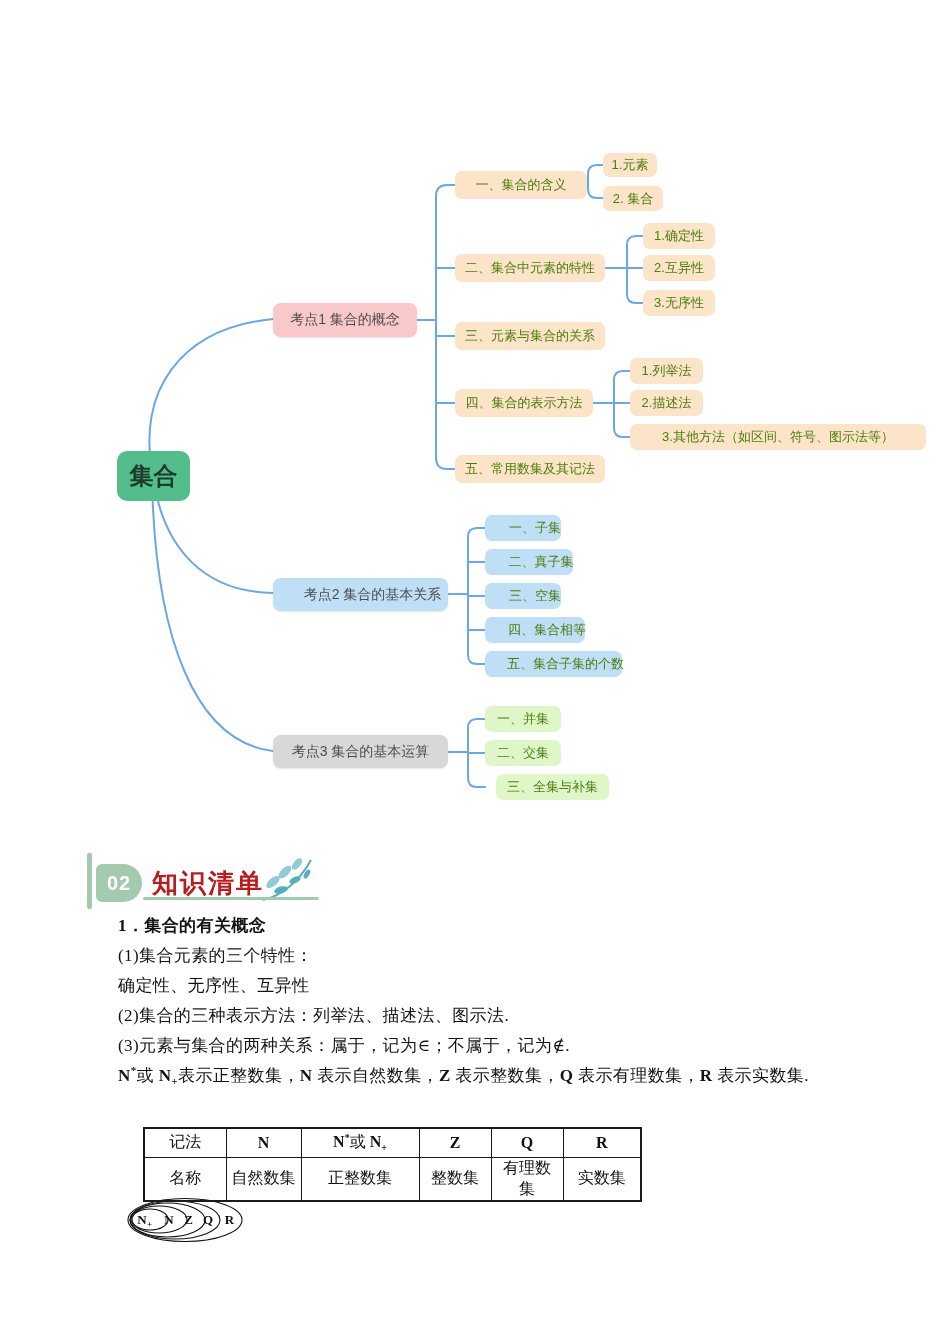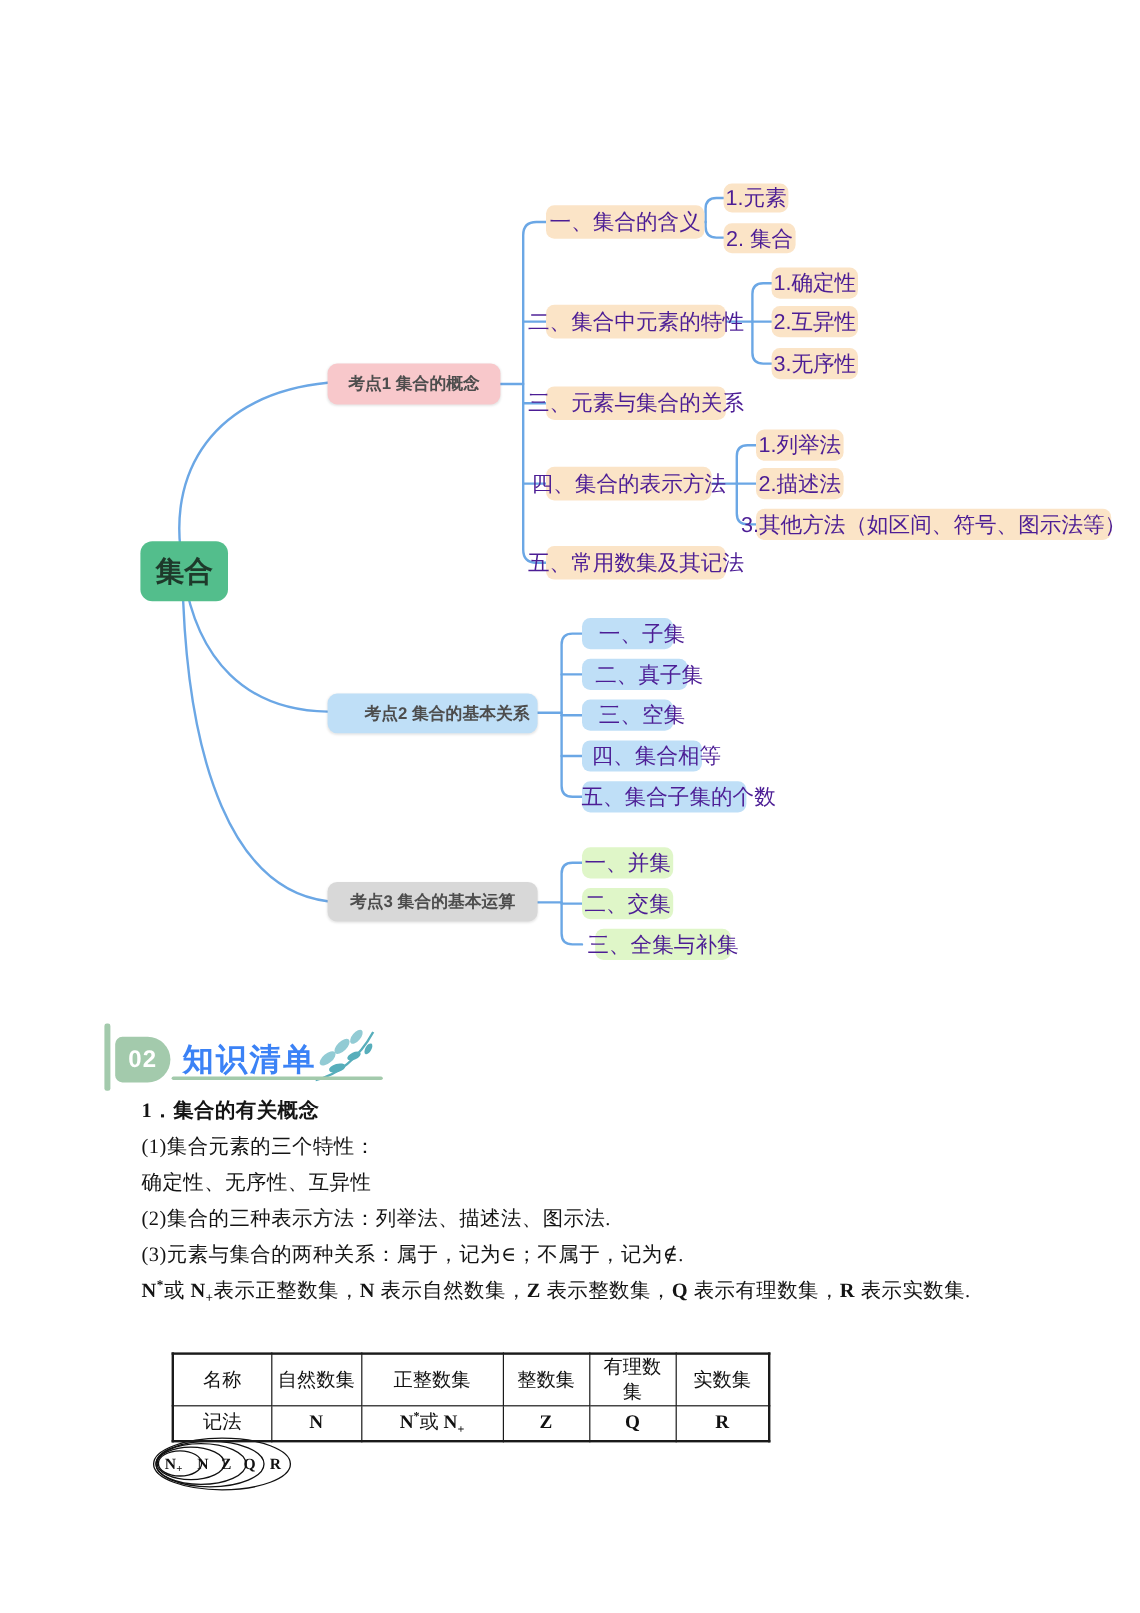--- a/index.html
+++ b/index.html
@@ -5,38 +5,38 @@
   * { box-sizing: border-box; margin: 0; padding: 0; }
   html, body { background: #ffffff; }
   body { font-family: "Liberation Sans", "DejaVu Sans", sans-serif; }
   .page { position: relative; width: 950px; height: 1344px; background: #fff; overflow: hidden; }
 
   
   .connectors { position: absolute; left: 0; top: 0; z-index: 0; }
   .connectors path { fill: none; stroke: var(--connector); stroke-width: 2; stroke-linecap: round; }
 
   .node { position: absolute; z-index: 1; display: flex; align-items: center; justify-content: center;
-          white-space: nowrap; border-radius: 7px; color: #4c1d95; font-size: 18px; }
+          white-space: nowrap; border-radius: 7px; color: #4d7c0f; font-size: 13px; }
   .root  { background: var(--root_bg); color: #1e3a2b; font-size: 24px; font-weight: bold; border-radius: 10px; }
-  .topic { font-size: 14px; color: #4d4d4d; border-radius: 8px; box-shadow: 0 1px 2px rgba(0,0,0,0.10); font-weight: bold; }
+  .topic { font-size: 14px; color: #4d4d4d; border-radius: 8px; box-shadow: 0 1px 2px rgba(0,0,0,0.10); }
   .bg-pink  { background: var(--topic1_bg); }
   .bg-blue  { background: var(--topic2_bg); padding-left: 24px; }
   .bg-gray  { background: var(--topic3_bg); }
   .bg-peach { background: var(--peach_bg); }
   .bg-green { background: var(--green_leaf_bg); text-align: right; }
 
   
   .kl-bar { position: absolute; left: 87px; top: 853px; width: 5px; height: 56px;
             background: var(--section_green); border-radius: 2px; }
   .kl-badge { position: absolute; left: 96px; top: 864px; width: 46px; height: 38px;
               background: var(--section_green); color: #fff; font-size: 20px; font-weight: bold;
               display: flex; align-items: center; justify-content: center;
               border-radius: 6px 19px 19px 6px; letter-spacing: 1px; }
   .kl-title { position: absolute; left: 152px; top: 866px; font-size: 26px; font-weight: bold;
-              color: #3b82f6; letter-spacing: 2px; }
+              color: #b91c1c; letter-spacing: 2px; }
   .kl-underline { position: absolute; left: 143px; top: 897px; width: 176px; height: 3px;
                   background: var(--section_green); border-radius: 2px; }
   .kl-leaf { position: absolute; left: 255px; top: 856px; }
 
   
   .knowledge { position: absolute; left: 118px; top: 911px; width: 730px;
                font-family: "Liberation Serif", "DejaVu Serif", serif;
                font-size: 17px; color: #141414; }
   .kline { height: 30px; line-height: 30px; letter-spacing: 0.4px; white-space: nowrap; }
   .kheading { font-weight: bold; }
@@ -160,34 +160,34 @@
     <colgroup>
       <col style="width:82px">
         <col style="width:75px">
         <col style="width:118px">
       <col style="width:72px">
         <col style="width:72px">
         <col style="width:78px">
     </colgroup>
     <tbody>
         <tr>
+      <td>记法</td>
+      <td class="sym">N</td>
+      <td><span class="sym">N</span><sup>*</sup><span>或 </span><span class="sym">N</span><sub>+</sub></td>
+      <td class="sym">Z</td>
+      <td class="sym">Q</td>
+      <td class="sym">R</td>
+    </tr>
+    <tr>
       <td>名称</td>
       <td>自然数集</td>
       <td>正整数集</td>
       <td>整数集</td>
       <td>有理数集</td>
       <td>实数集</td>
-    </tr>
-    <tr>
-      <td>记法</td>
-      <td class="sym">N</td>
-      <td><span class="sym">N</span><sup>*</sup><span>或 </span><span class="sym">N</span><sub>+</sub></td>
-      <td class="sym">Z</td>
-      <td class="sym">Q</td>
-      <td class="sym">R</td>
     </tr>
   </tbody>
     </table>
 
   <svg class="venn" width="140" height="54" viewBox="0 0 140 54">
     <ellipse cx="67" cy="26" rx="57" ry="21.5"></ellipse>
     <ellipse cx="57" cy="26" rx="45" ry="19"></ellipse>
     <ellipse cx="49.5" cy="26" rx="37.5" ry="17"></ellipse>
     <ellipse cx="41" cy="25.5" rx="28" ry="13.5"></ellipse>
     <ellipse cx="32" cy="25.5" rx="18" ry="10.5"></ellipse>

